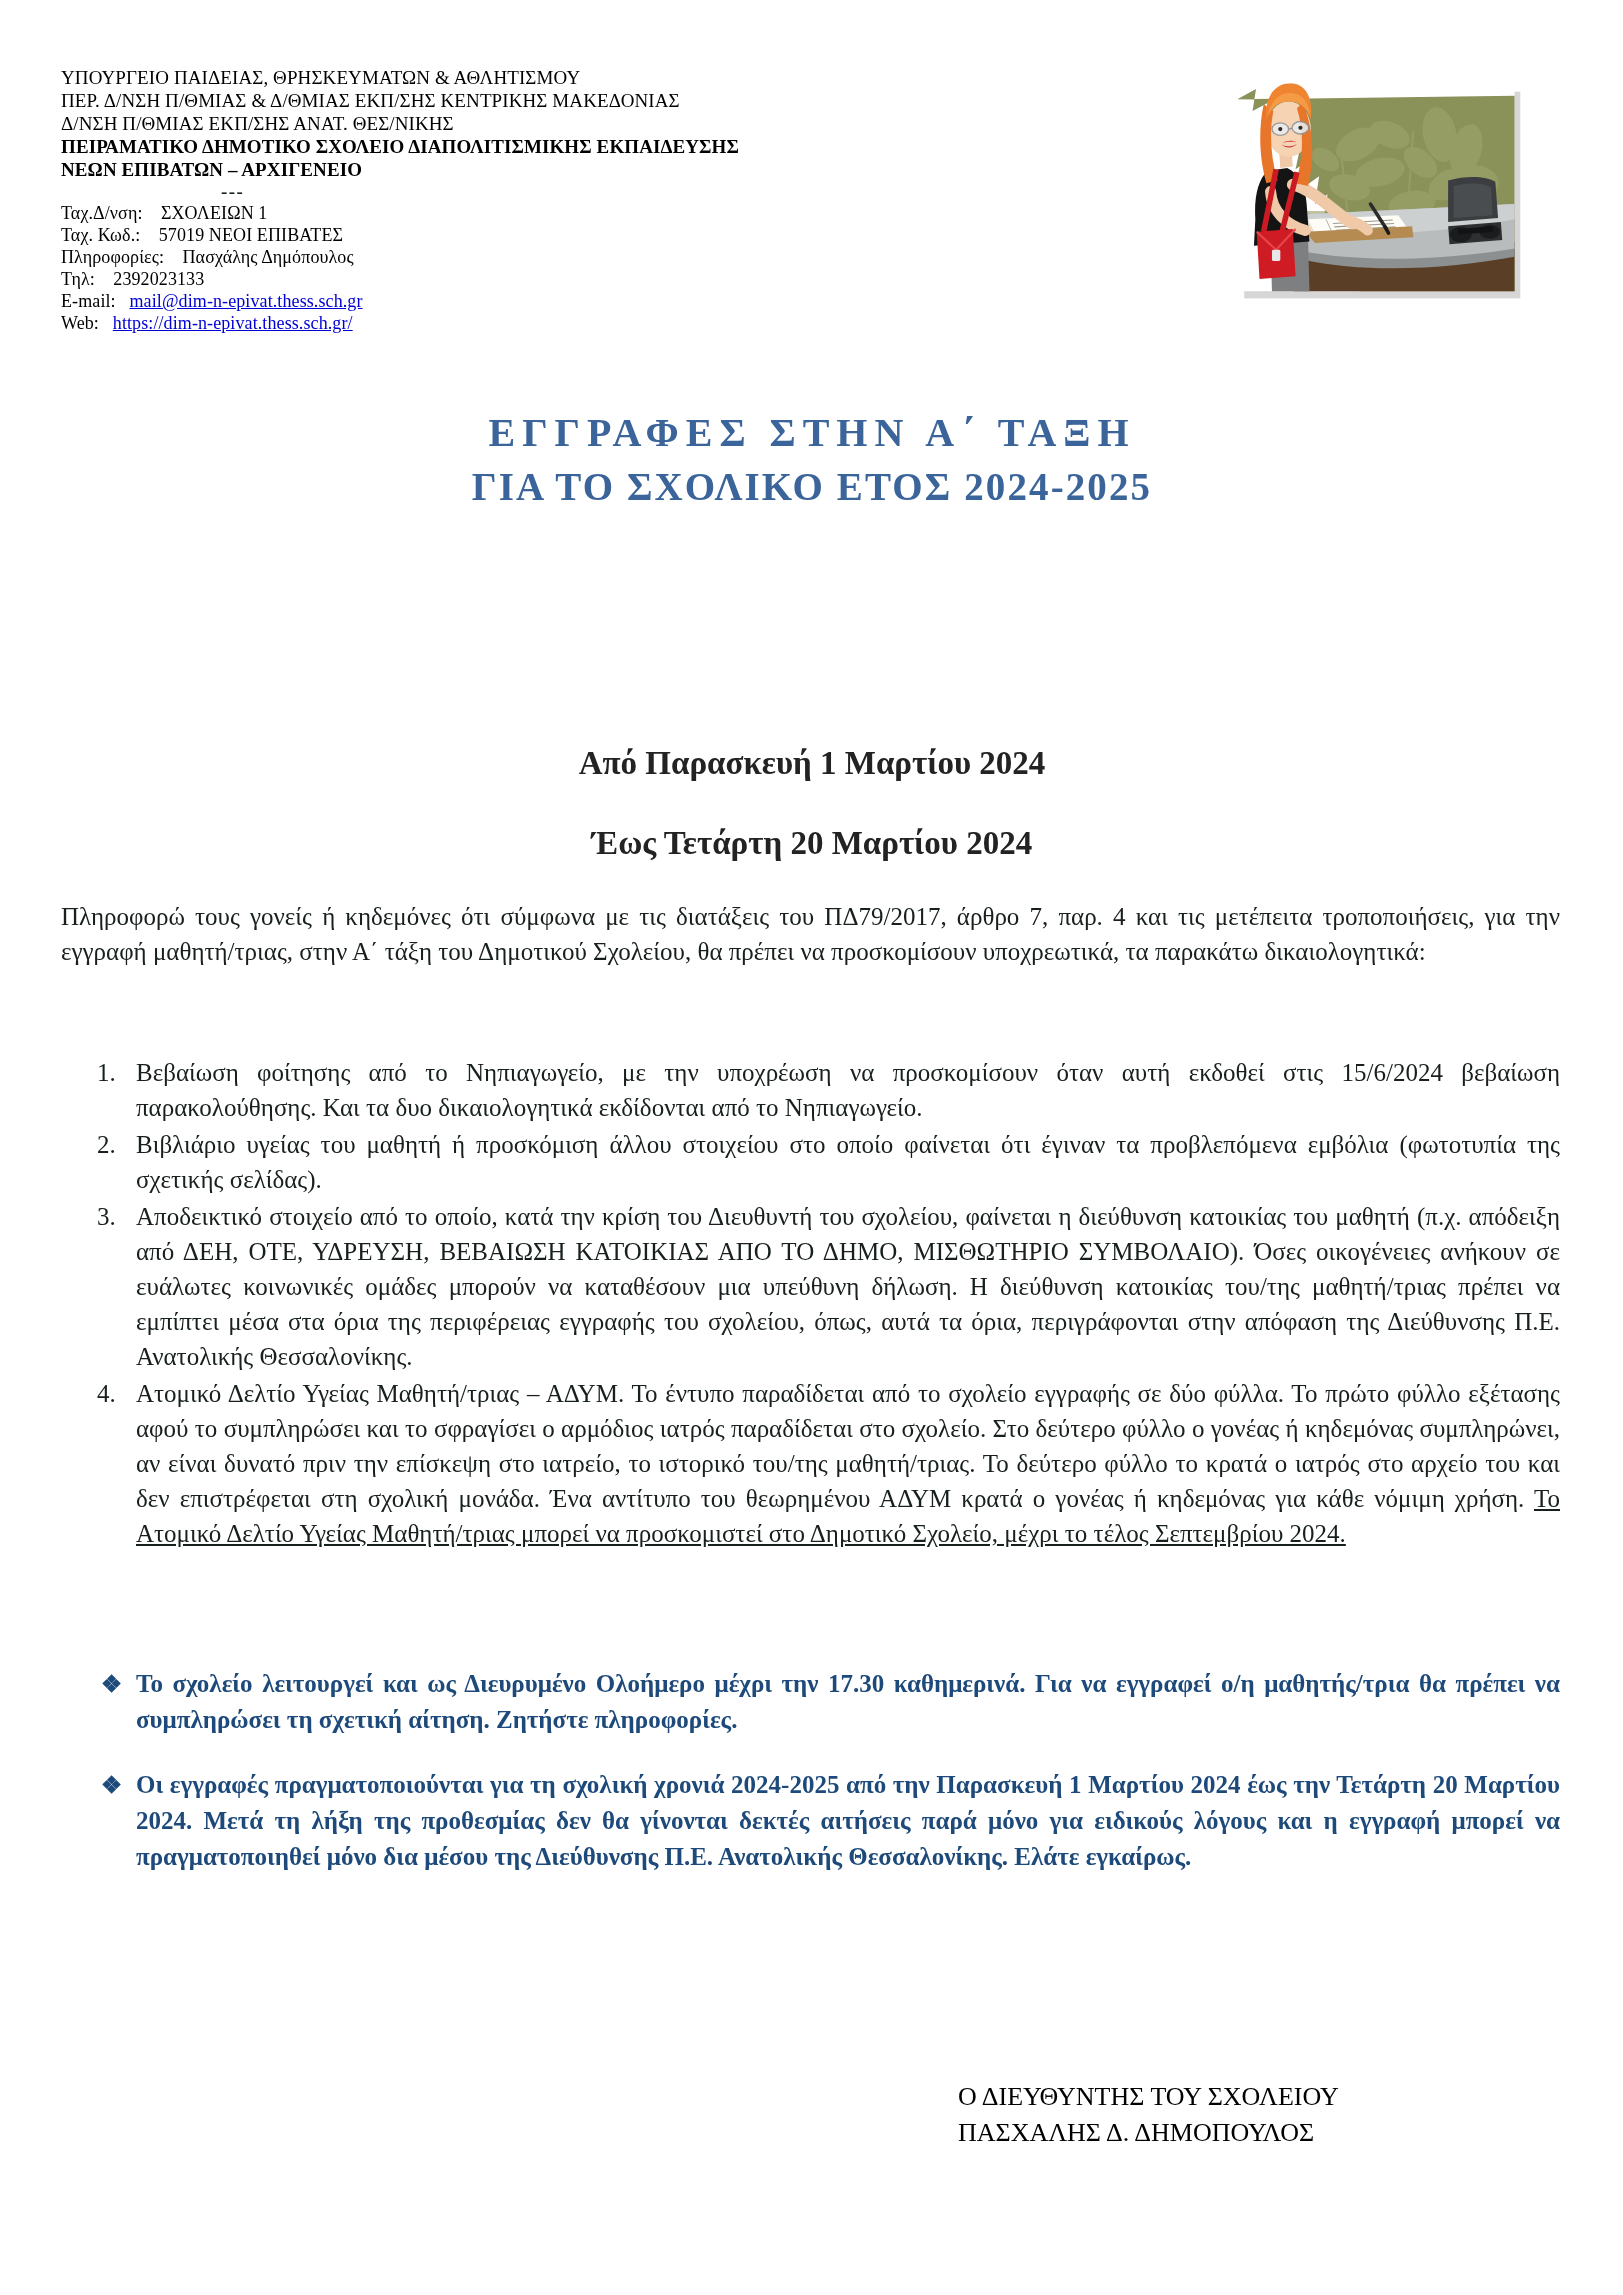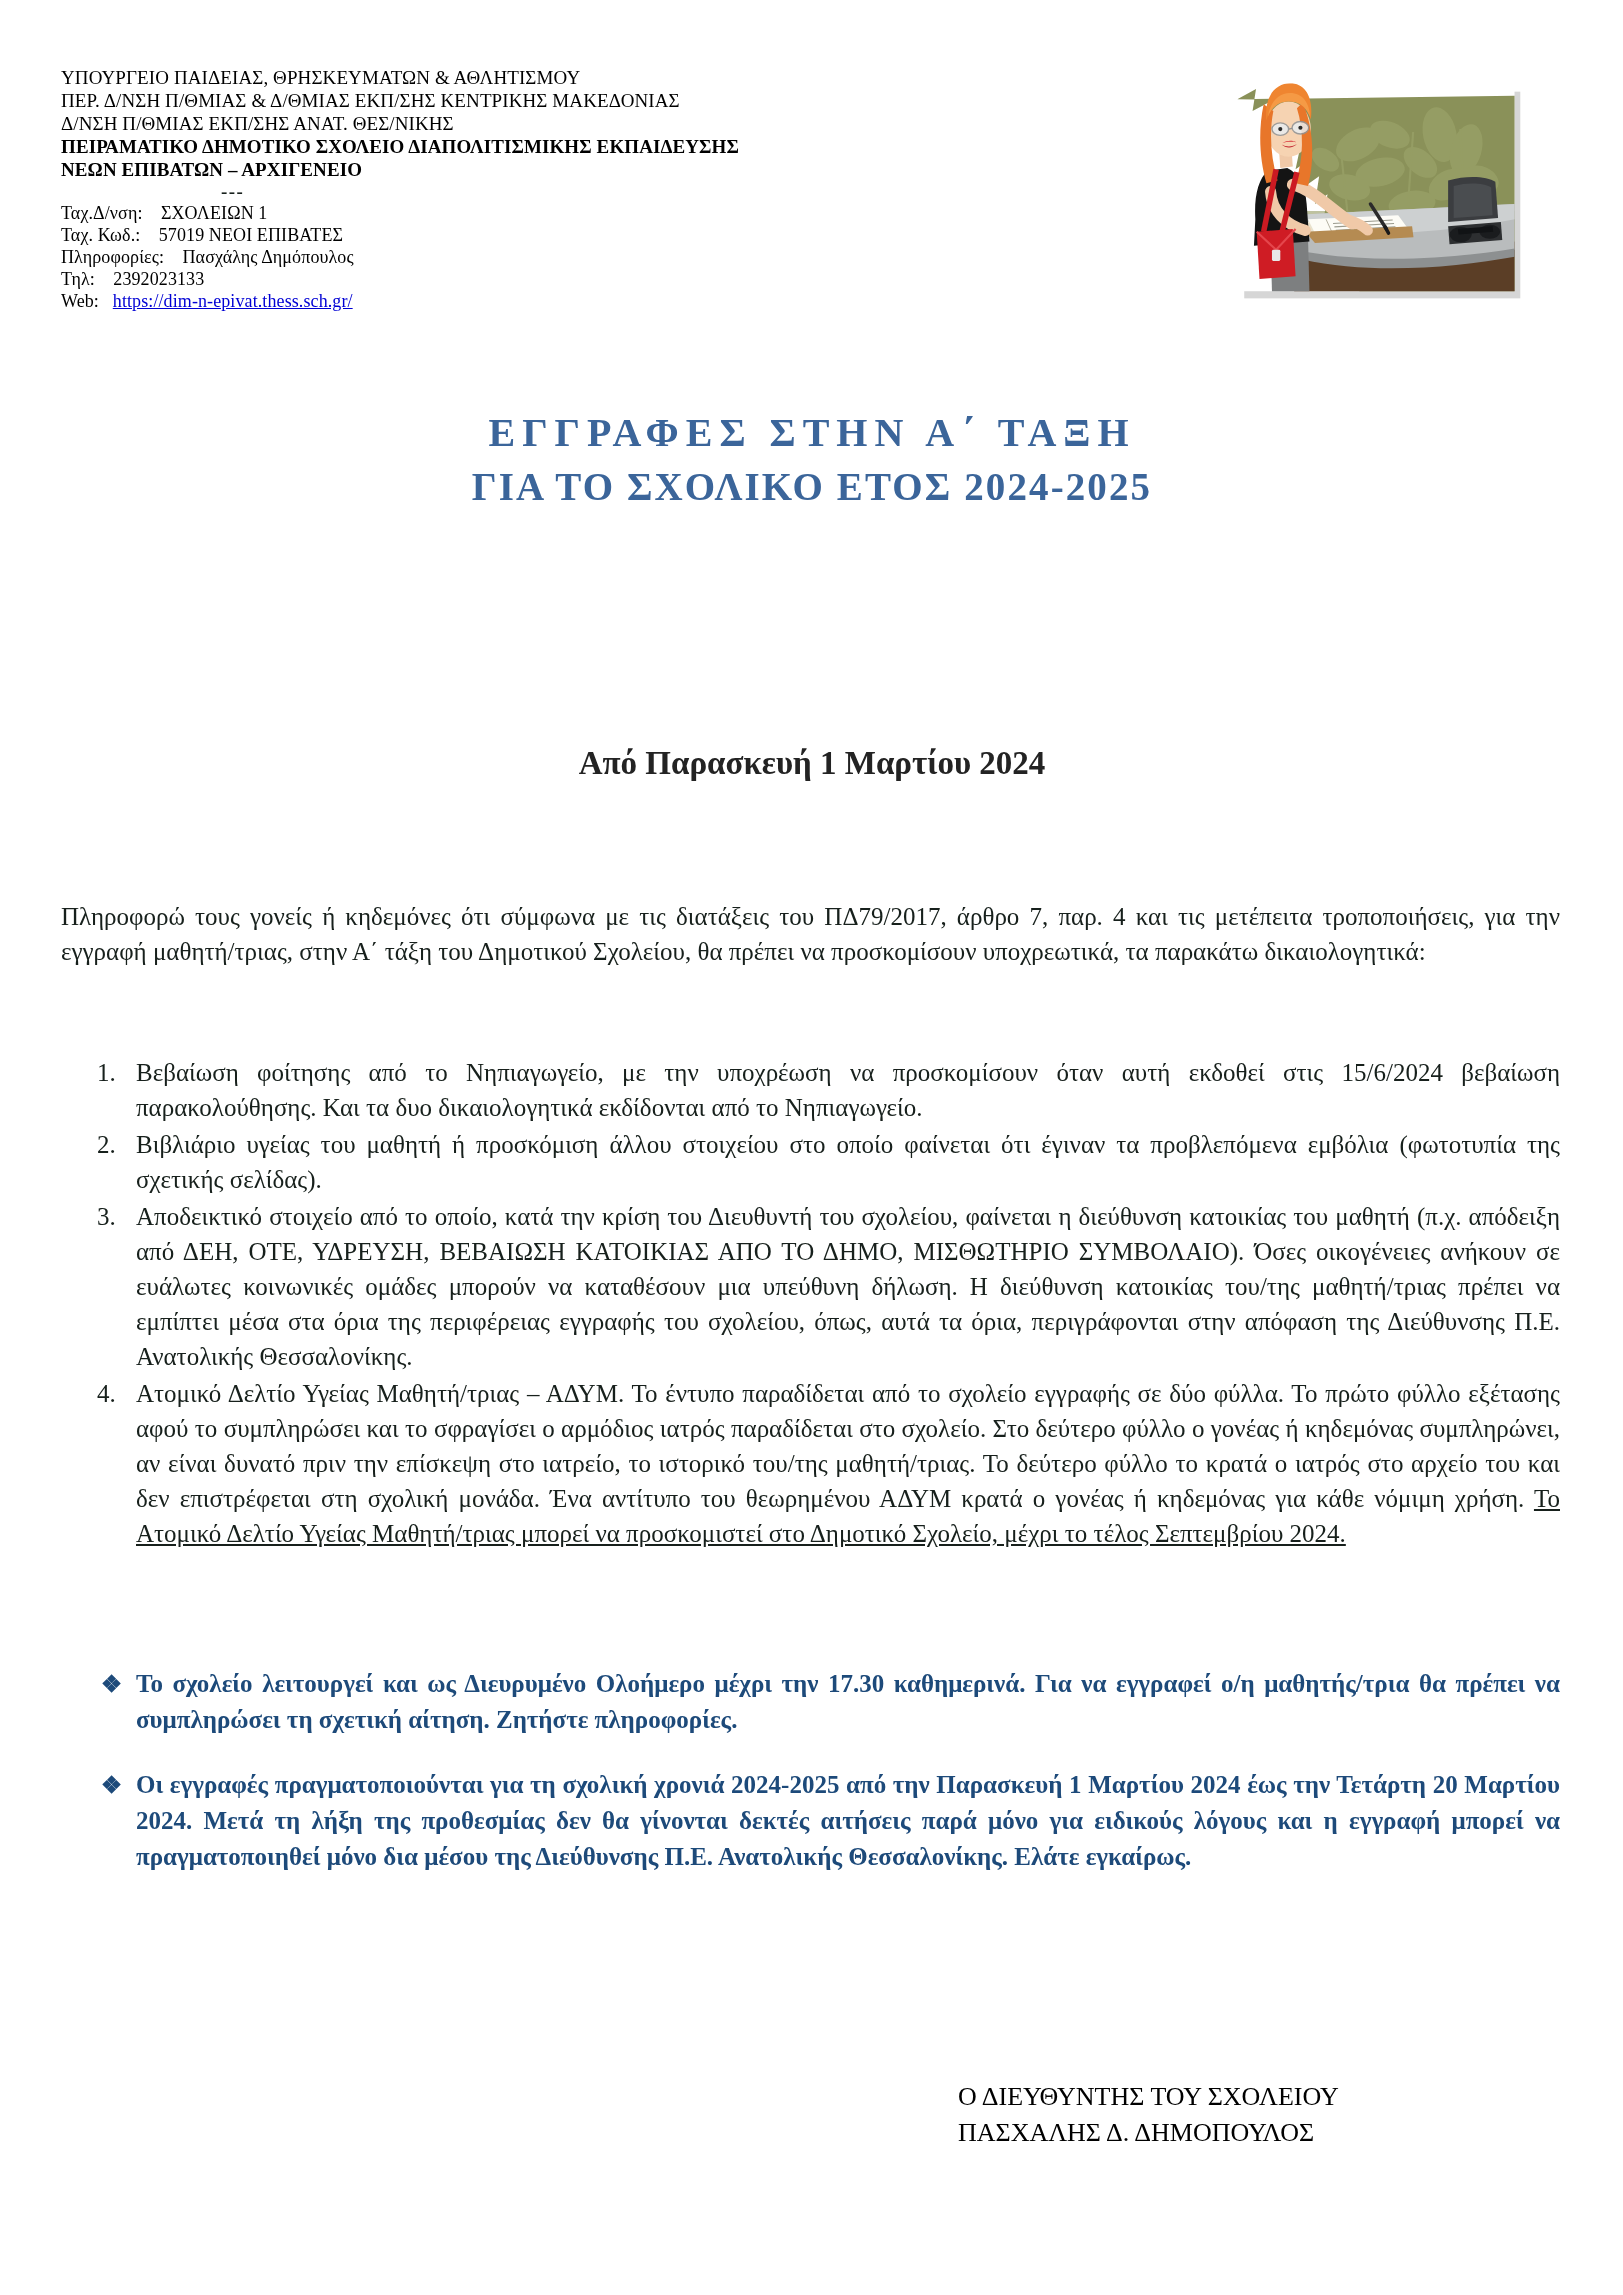--- a/index.html
+++ b/index.html
@@ -236,20 +236,25 @@
       </div>
       <div class="lh-line">
         <span>Πληροφορίες:</span>
         <span>&nbsp;&nbsp;</span>
         <span>Πασχάλης Δημόπουλος</span>
       </div>
       <div class="lh-line">
         <span>Τηλ:</span>
         <span>&nbsp;&nbsp;</span>
         <span>2392023133</span>
+      </div>
+      <div class="lh-line">
+        <span>E-mail:</span>
+        <span>&nbsp;</span>
+        <span class="lnk">mail@dim-n-epivat.thess.sch.gr</span>
       </div>
       <div class="lh-line">
         <span>Web:</span>
         <span>&nbsp;</span>
         <span class="lnk">https://dim-n-epivat.thess.sch.gr/</span>
       </div>
     </div>
   </div>
 
   <div class="clipart">
@@ -357,20 +362,21 @@
     </svg>
   </div>
 
   <div class="title-block">
     <div class="title-main">ΕΓΓΡΑΦΕΣ ΣΤΗΝ Α΄ ΤΑΞΗ</div>
     <div class="title-sub">ΓΙΑ ΤΟ ΣΧΟΛΙΚΟ ΕΤΟΣ 2024-2025</div>
   </div>
 
 
   <div class="date-line1">Από Παρασκευή 1 Μαρτίου 2024</div>
+  <div class="date-line2">Έως Τετάρτη 20 Μαρτίου 2024</div>
 
   <div class="intro">Πληροφορώ τους γονείς ή κηδεμόνες ότι σύμφωνα με τις διατάξεις του ΠΔ79/2017, άρθρο 7, παρ. 4 και τις μετέπειτα τροποποιήσεις, για την εγγραφή μαθητή/τριας,  στην Α΄ τάξη του Δημοτικού Σχολείου,  θα πρέπει να προσκομίσουν υποχρεωτικά, τα παρακάτω δικαιολογητικά:</div>
 
   <ol class="numlist">
     <li>
       <span class="marker">1.</span>
       <span>Βεβαίωση φοίτησης από το Νηπιαγωγείο,  με την υποχρέωση να προσκομίσουν όταν αυτή εκδοθεί στις 15/6/2024 βεβαίωση παρακολούθησης. Και τα δυο δικαιολογητικά εκδίδονται από το Νηπιαγωγείο.</span>
     </li>
     <li>
       <span class="marker">2.</span>

